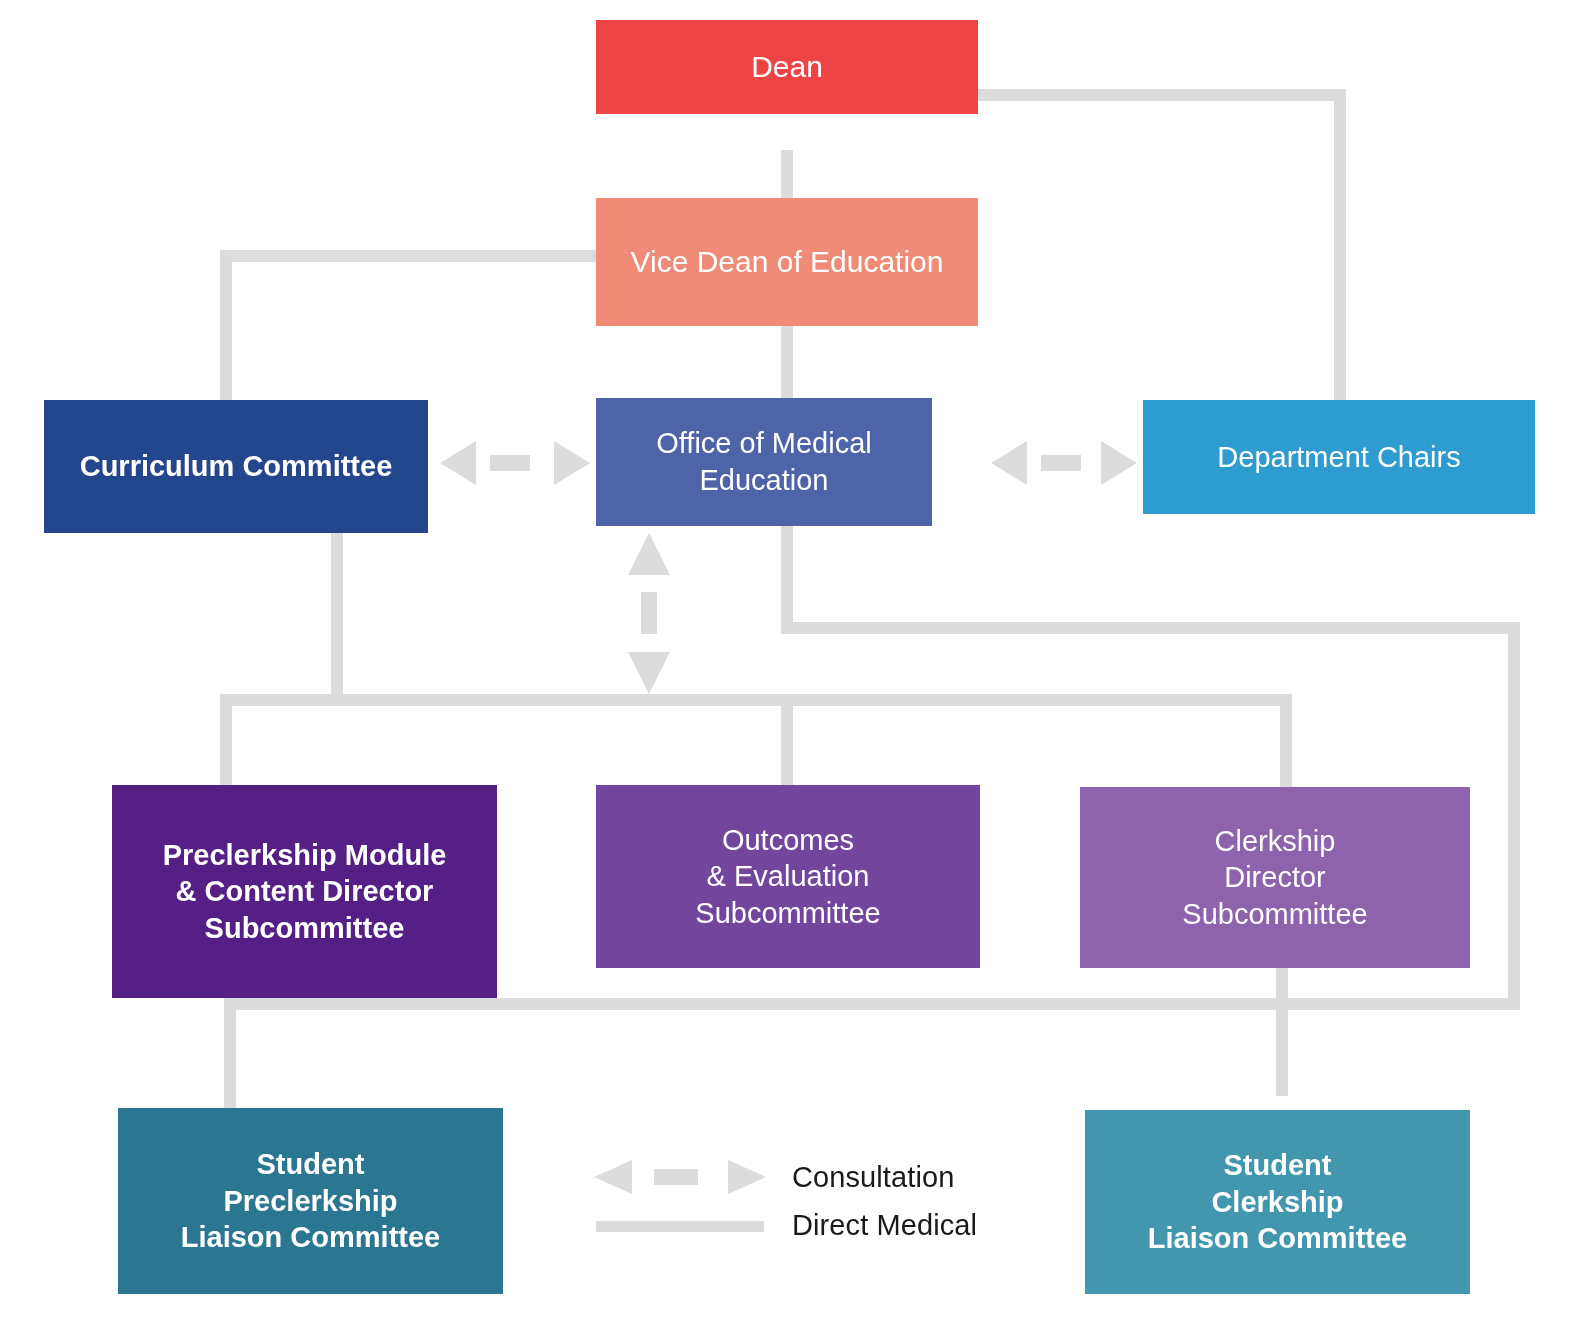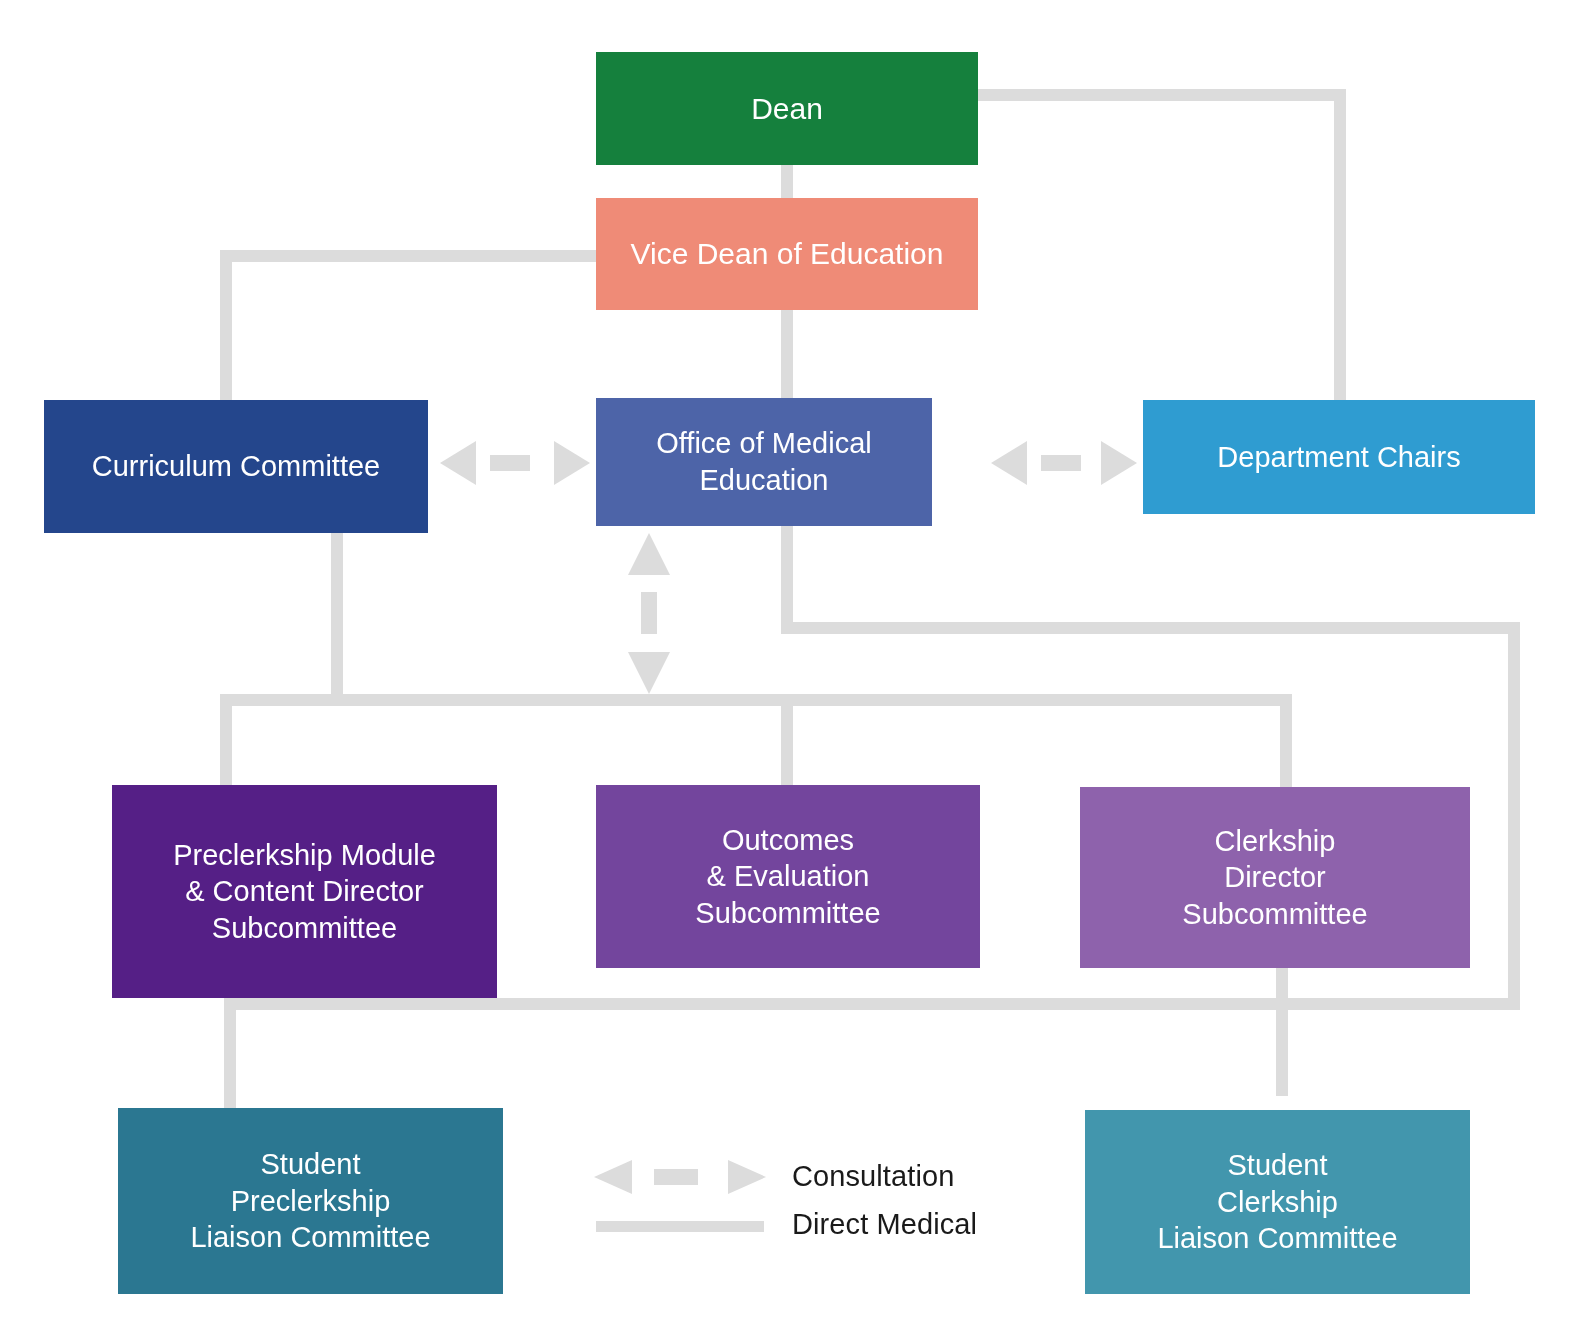--- a/index.html
+++ b/index.html
@@ -28,37 +28,38 @@
     position:absolute;
     z-index:3;
     display:flex;
     align-items:center;
     justify-content:center;
     text-align:center;
     color:#ffffff;
     box-sizing:border-box;
     padding:4px 10px;
     line-height:1.26;
-    font-weight:400;
+    font-weight:700;
   }
   .node.light{font-weight:400;}
   .node-label{
     white-space:pre-line;
     display:block;
   }
   
   .legend{
     position:absolute;
     z-index:4;
     display:flex;
     flex-direction:column;
     gap:14px;
   }
   .legend-row{
     display:flex;
+    align-items:center;
     gap:24px;
   }
   .legend-sample{
     width:176px;
     height:34px;
     position:relative;
     flex:0 0 auto;
   }
   .legend-text{
     font-size:29px;
@@ -124,25 +125,25 @@
 
       <g>
         <polygon points="649,533 670,575 628,575"></polygon>
         <rect x="641" y="592" width="16" height="42"></rect>
         <polygon points="649,694 670,652 628,652"></polygon>
       </g>
 
     </g>
   </svg>
 
-  <div class="node light" style="left:596px; top:52px; width:382px; height:113px; background:#15803d; font-size:30px;">
+  <div class="node light" style="left:596px; top:20px; width:382px; height:94px; background:#ef4444; font-size:30px;">
     <span class="node-label">Dean</span>
   </div>
 
-  <div class="node light" style="left:596px; top:198px; width:382px; height:112px; background:#ef8b77; font-size:30px;">
+  <div class="node light" style="left:596px; top:198px; width:382px; height:128px; background:#ef8b77; font-size:30px;">
     <span class="node-label">Vice Dean of Education</span>
   </div>
 
   <div class="node" style="left:44px; top:400px; width:384px; height:133px; background:#24468c; font-size:29px;">
     <span class="node-label">Curriculum Committee</span>
   </div>
 
   <div class="node light" style="left:596px; top:398px; width:336px; height:128px; background:#4d64a8; font-size:29px;">
     <span class="node-label">Office of Medical
 Education</span>

